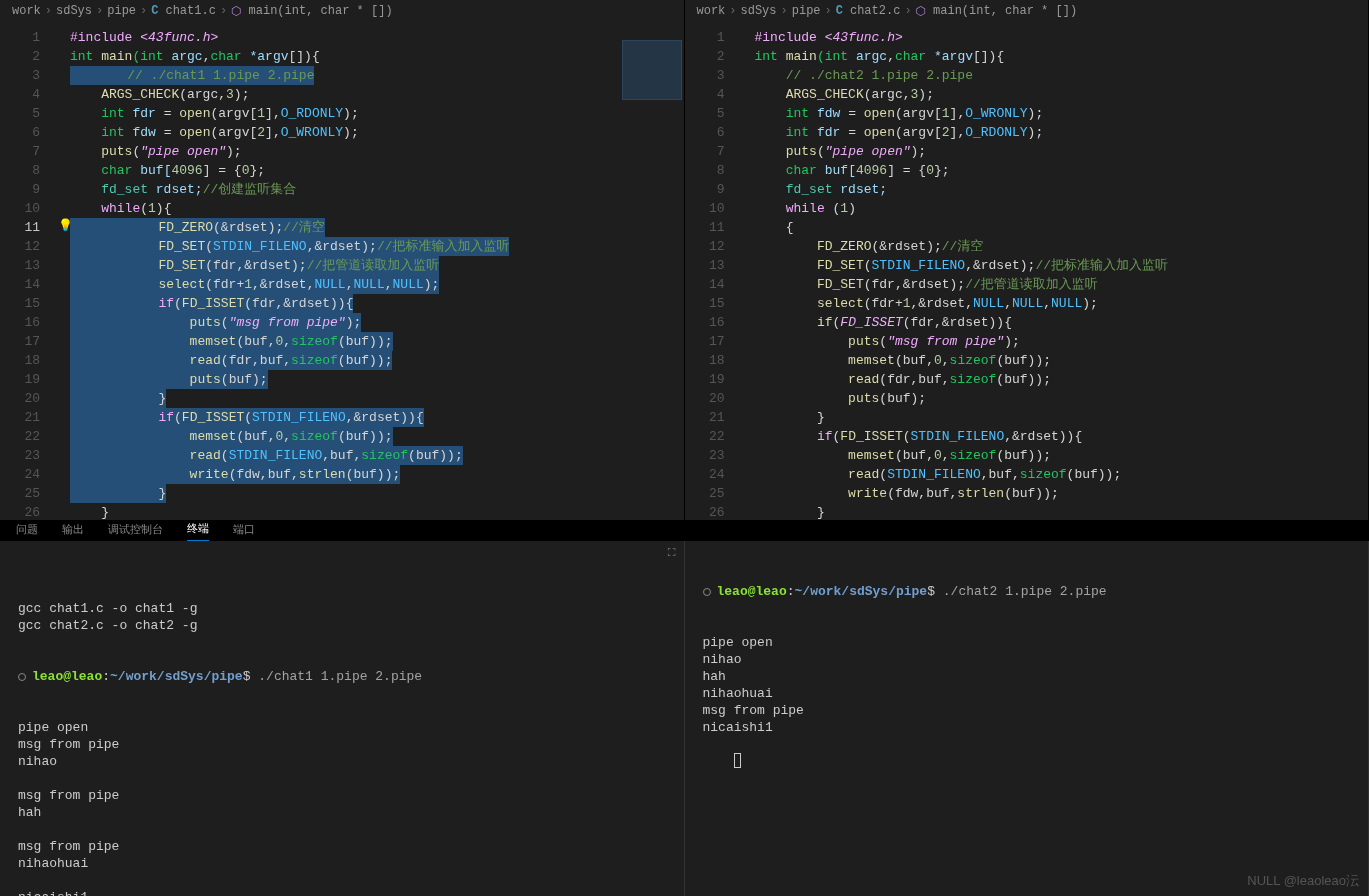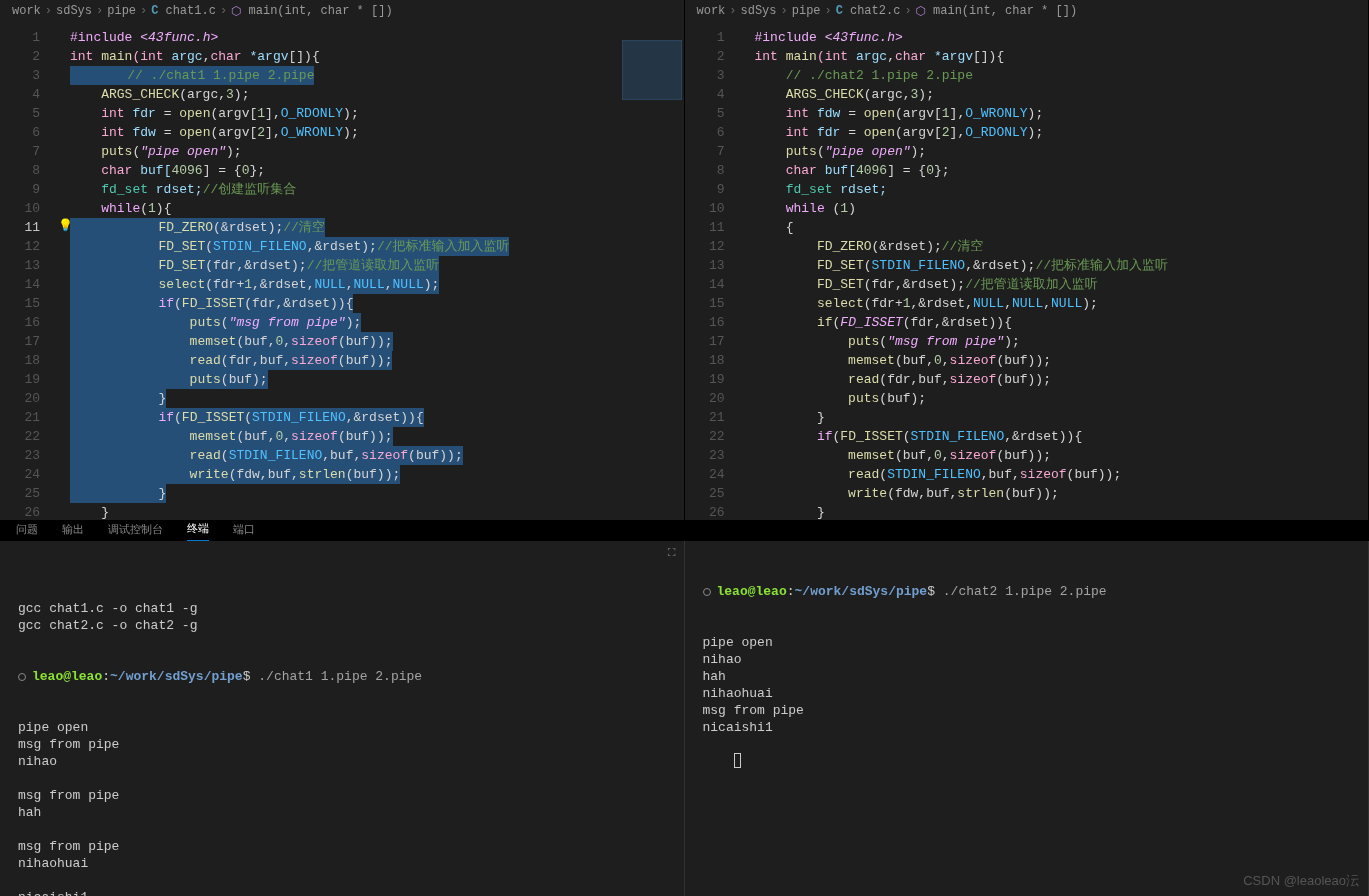--- a/index.html
+++ b/index.html
@@ -13,21 +13,21 @@
 .fn-icon { color:#b180d7; margin-right:3px; }
 .code-area { flex:1; display:flex; overflow:hidden; background:#1e1e1e; }
 .gutter { width:50px; text-align:right; color:#555; padding:6px 10px 6px 0; user-select:none; line-height:19px; }
 .gutter .ln { display:block; height:19px; }
 .gutter .ln.active { color:#c6c6c6; }
 .bulb { position:absolute; left:58px; top:218px; width:14px; height:14px; }
 .bulb::before { content:"💡"; font-size:12px; filter:saturate(2); }
 .code { flex:1; padding:6px 0 6px 20px; line-height:19px; white-space:pre; overflow:hidden; }
 .line { height:19px; }
 .line.hl { background:#264f78; display:inline-block;padding-left:26px; }
-.tok-kw { color:#f9a8d4; }
+.tok-kw { color:#22c55e; }
 .tok-type { color:#4ec9b0; }
 .tok-fn { color:#dcdcaa; }
 .tok-var { color:#9cdcfe; }
 .tok-str { color:#f0abfc;font-style:italic; }
 .tok-num { color:#b5cea8; }
 .tok-cmt { color:#6a9955; }
 .tok-macro { color:#f0abfc; }
 .tok-op { color:#d4d4d4; }
 .tok-const { color:#4fc1ff; }
 .minimap { position:absolute; right:0; top:22px; width:100px; height:498px; background:#1e1e1e; opacity:0.5; }
@@ -191,13 +191,13 @@
 nihao
 hah
 nihaohuai
 msg from pipe
 nicaishi1
 </div>
     <div style="border:1px solid #ccc;width:7px;height:15px;display:inline-block"></div>
   </div>
 </div>
 
-<div class="watermark">CSDN @leaoleao沄</div>
+<div class="watermark">NULL @leaoleao沄</div>
 
 </body></html>

